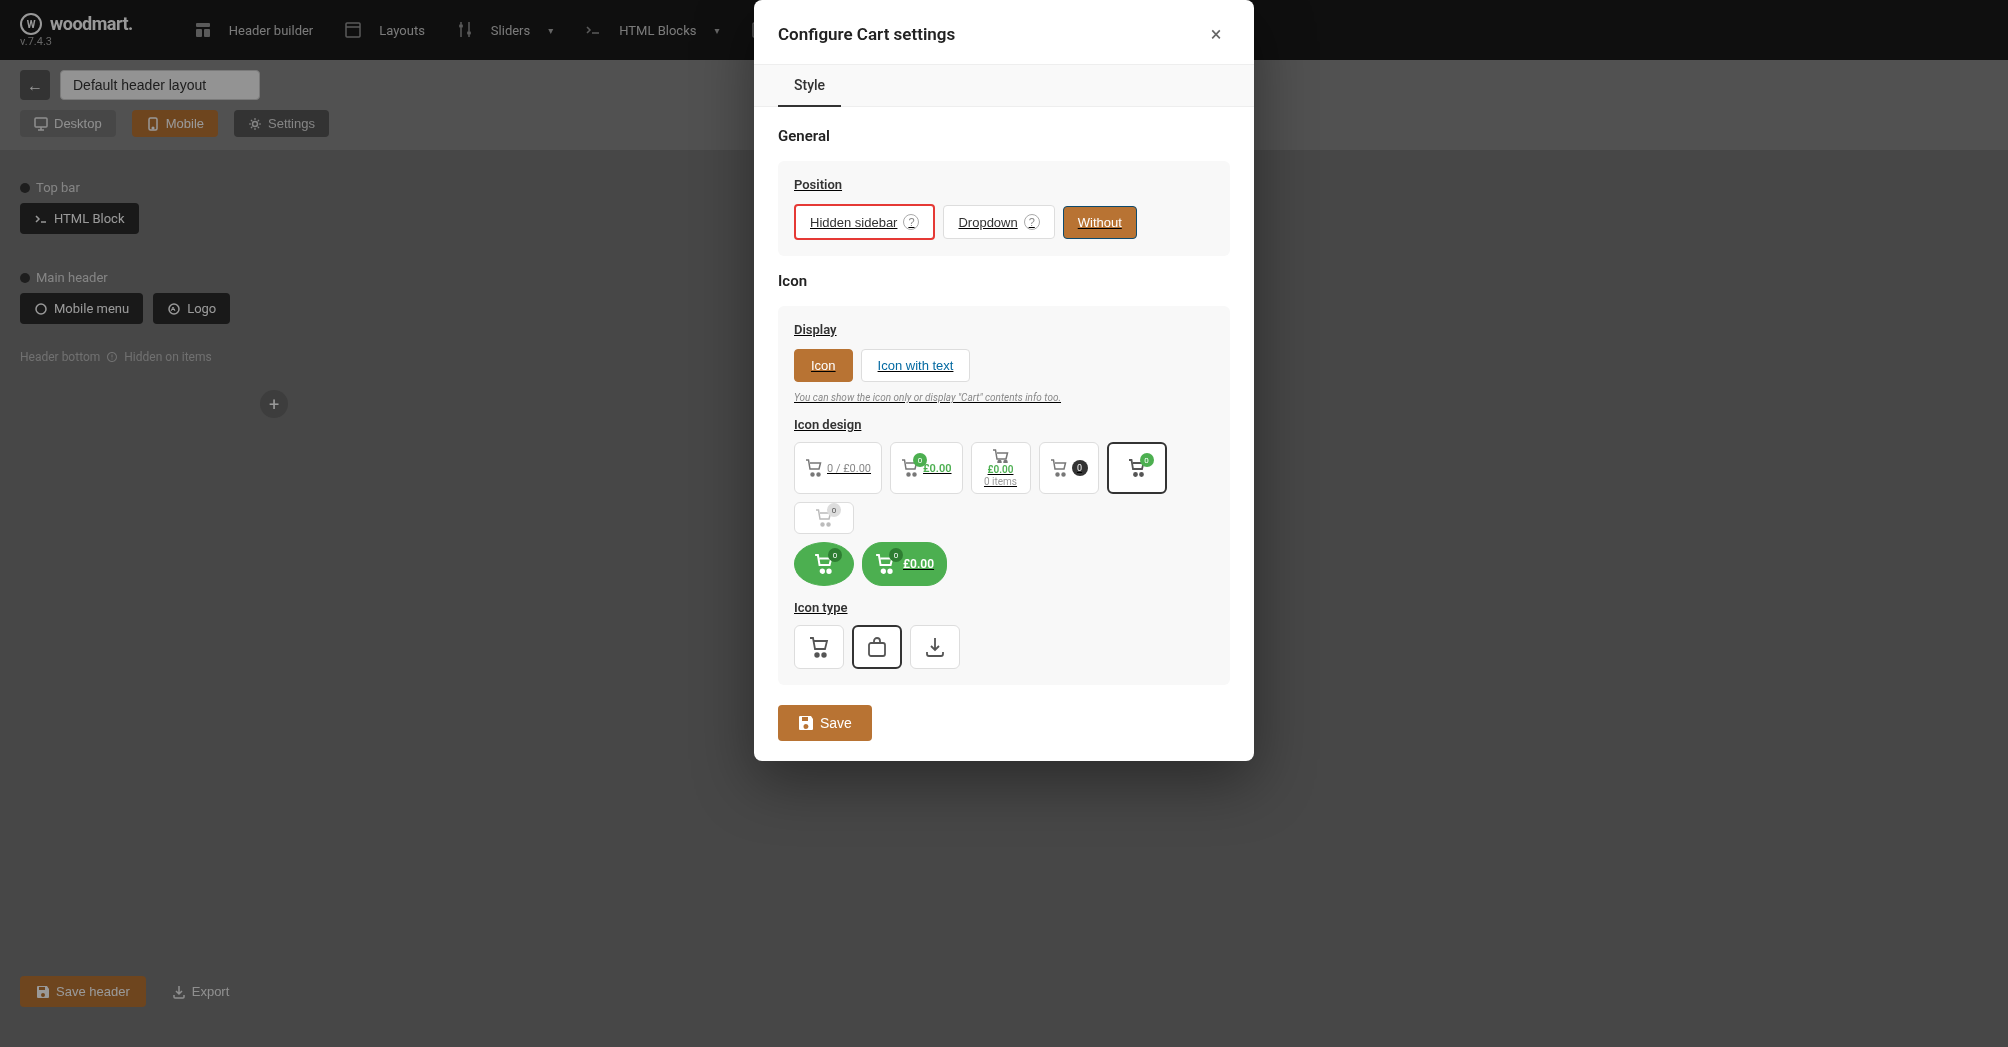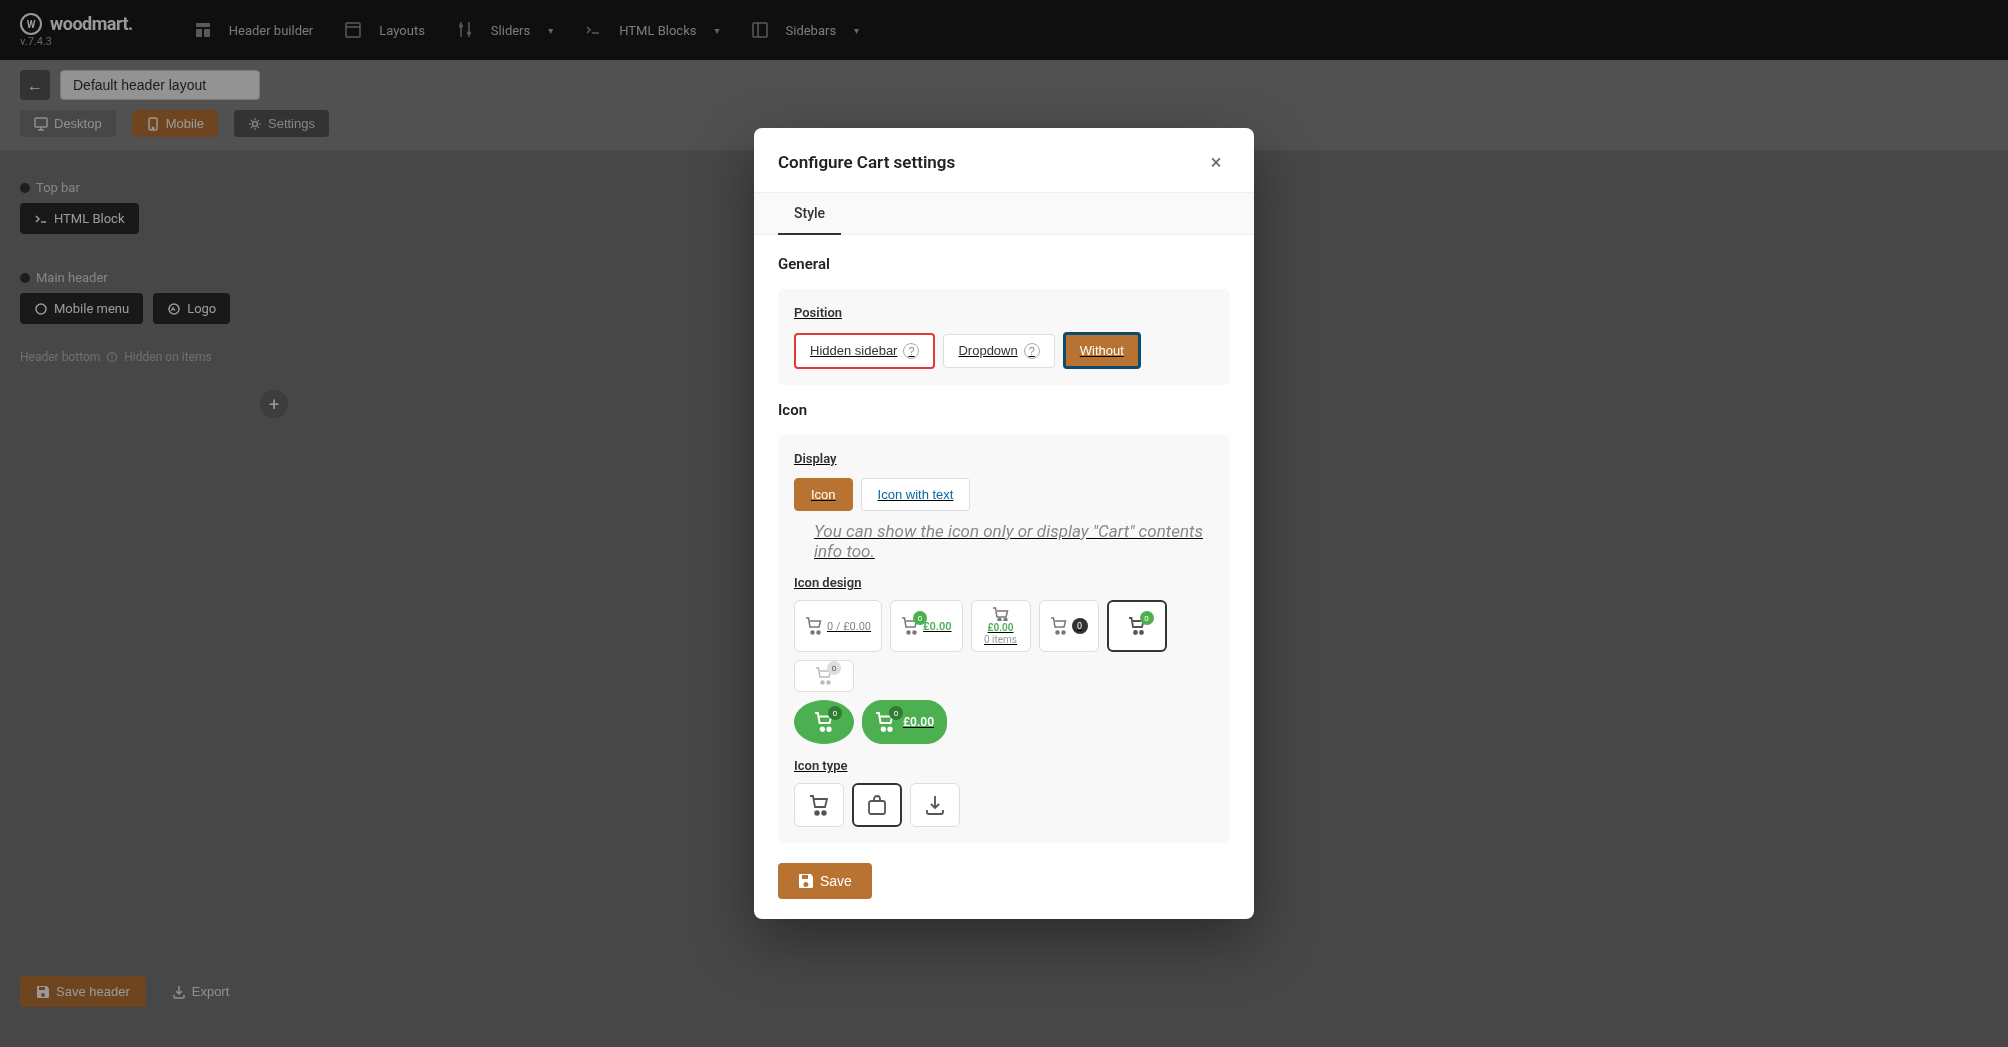--- a/index.html
+++ b/index.html
@@ -183,21 +183,21 @@
       display: flex; align-items: center; gap: 6px;
     }
 
     
     .modal-overlay {
       position: absolute;
       inset: 0;
       background: rgba(0,0,0,0.4);
       z-index: 10;
       display: flex;
-      align-items: center;
+      align-items: flex-start;
       justify-content: center;
     }
 
     
     .modal {
       background: white;
       border-radius: 8px;
       width: 500px;
       max-height: 820px;
       overflow-y: auto;
@@ -292,21 +292,21 @@
       background: white;
       color: #333;
     }
     .pos-btn.selected-red {
       border: 2px solid #e53935;
       background: white;
     }
     .pos-btn.active-brown {
       background: #b87333;
       color: white;
-      border: 3px solid #0c4a6e;
+      border: 1px solid #0c4a6e;
     }
     .help-icon {
       width: 16px; height: 16px;
       border: 1px solid #aaa;
       border-radius: 50%;
       display: inline-flex;
       align-items: center;
       justify-content: center;
       font-size: 11px;
       color: #888;
@@ -334,25 +334,24 @@
       border: 1px solid #ddd;
       background: white;
       color: #0369a1;
     }
     .display-btn.active {
       background: #b87333;
       color: white;
       border-color: #b87333;
     }
     .display-hint {
-      font-size: 17px;
+      font-size: 10px;
       color: #888;
       font-style: italic;
       margin-bottom: 14px;
-      margin-left: 20px;
     }
 
     
     .icon-design-label {
       font-size: 13px;
       font-weight: 600;
       color: #333;
       margin-bottom: 10px;
     }
 

